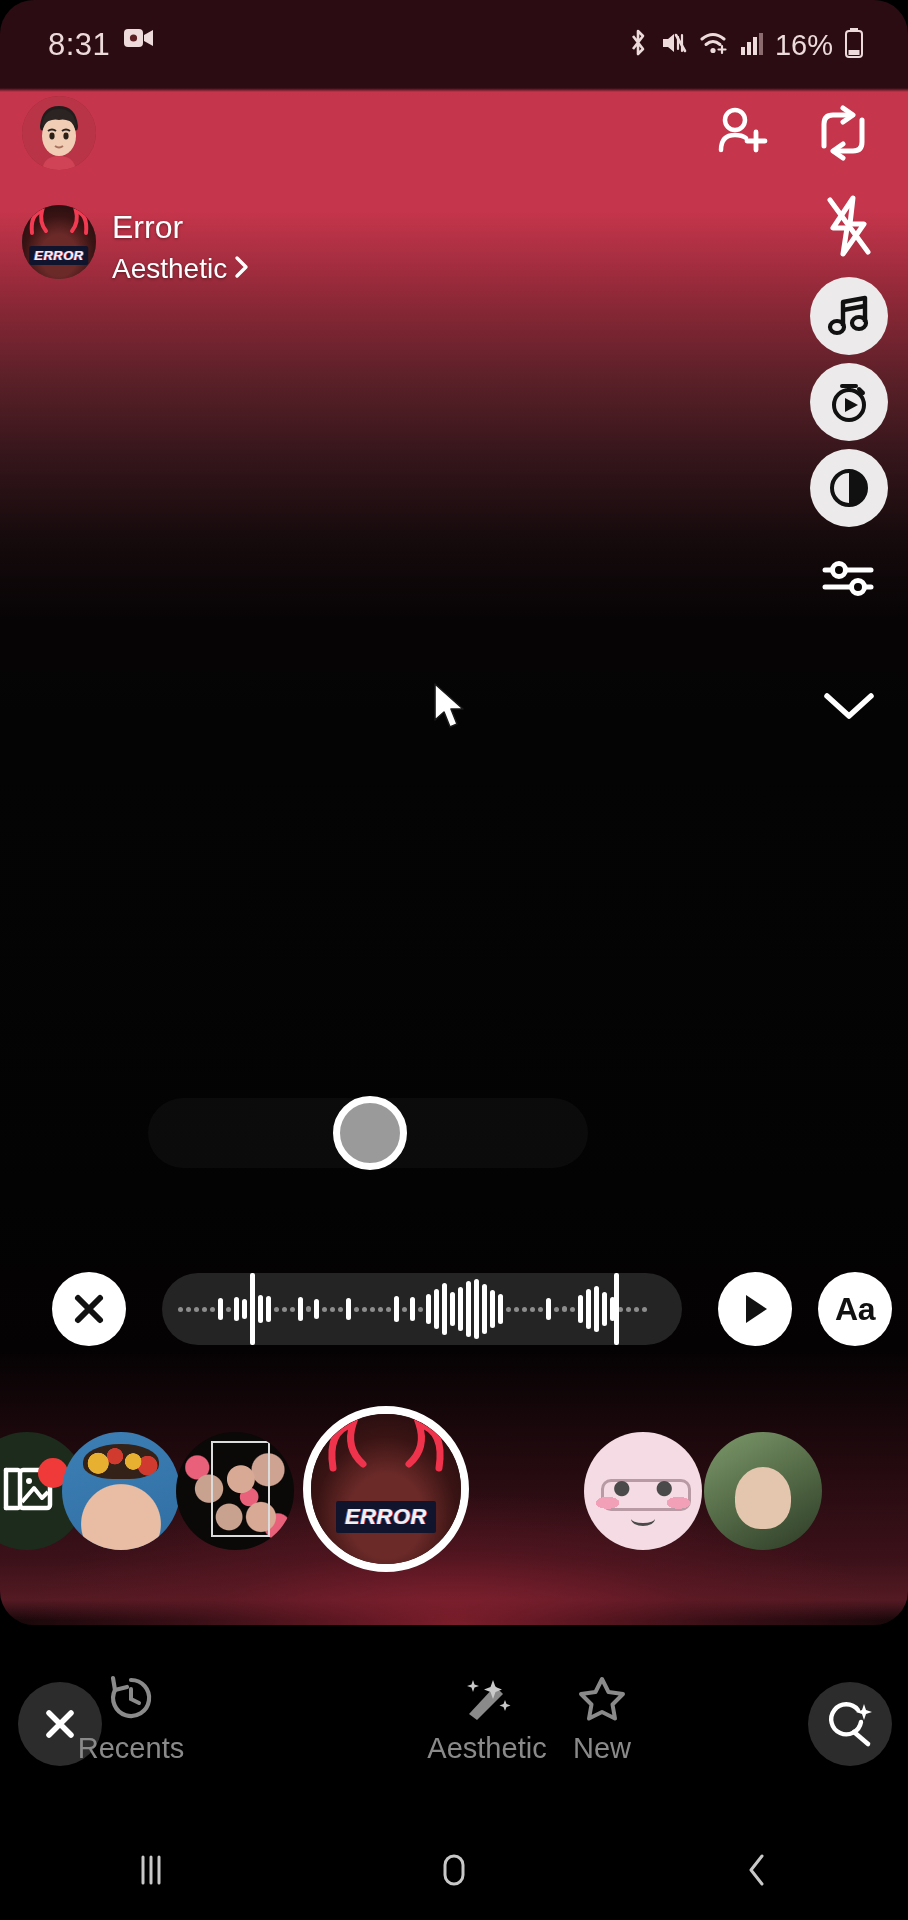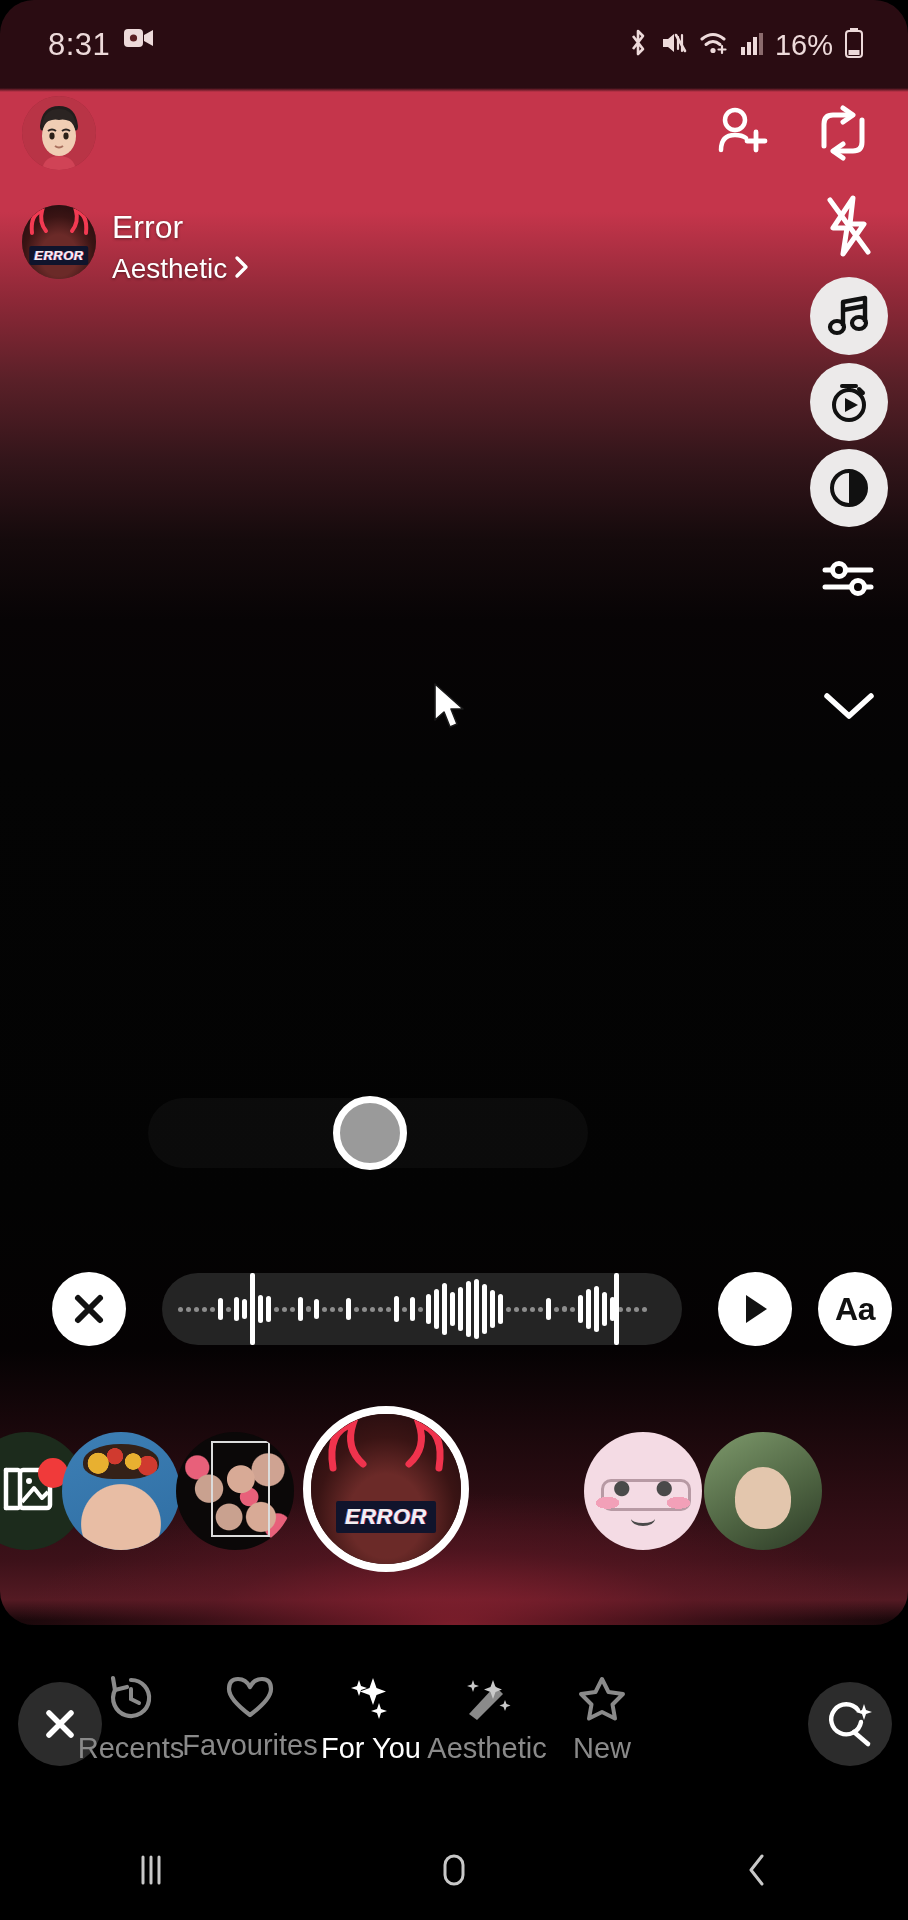--- a/index.html
+++ b/index.html
@@ -654,39 +654,21 @@
       <span>
         <svg width="48" height="48" viewBox="0 0 48 48">
           <path d="M24 6 A18 18 0 1 1 8 16" fill="none" stroke="#8a8a8a" stroke-width="4.2" stroke-linecap="round"></path>
           <path d="M6 4 L8 16 L20 13" fill="none" stroke="#8a8a8a" stroke-width="4.2" stroke-linejoin="round" stroke-linecap="round"></path>
           <path d="M24 15 L24 25 L32 29" fill="none" stroke="#8a8a8a" stroke-width="4" stroke-linecap="round"></path>
         </svg>
       </span>
       <span class="nav-label">Recents</span>
     </div>
 
-    <div class="nav-item" style="left:175px">
-      <span>
-        <svg width="48" height="45" viewBox="0 0 48 45">
-          <path d="M24 41 C8 29 3 21 3 15 Q3 5 12 5 Q20 5 24 13 Q28 5 36 5 Q45 5 45 15 C45 21 40 29 24 41 Z" fill="none" stroke="#8a8a8a" stroke-width="4.2" stroke-linejoin="round"></path>
-        </svg>
-      </span>
-      <span class="nav-label">Favourites</span>
-    </div>
-
-    <div class="nav-item active" style="left:296px">
-      <span>
-        <svg width="52" height="48" viewBox="0 0 52 48">
-          <path d="M28 4 L31.5 14 L41 17.5 L31.5 21 L28 31 L24.5 21 L15 17.5 L24.5 14 Z" fill="#fff"></path>
-          <path d="M14 6 L16 12 L22 14 L16 16 L14 22 L12 16 L6 14 L12 12 Z" fill="#fff"></path>
-          <path d="M34 29 L36 35 L42 37 L36 39 L34 45 L32 39 L26 37 L32 35 Z" fill="#fff"></path>
-        </svg>
-      </span>
-      <span class="nav-label">For You</span>
-    </div>
+
 
     <div class="nav-item" style="left:412px">
       <span>
         <svg width="52" height="48" viewBox="0 0 52 48">
           <path d="M8 40 L34 12 L42 20 L16 46 Z" fill="#8a8a8a"></path>
           <path d="M32 6 L34.5 13 L41 15.5 L34.5 18 L32 25 L29.5 18 L23 15.5 L29.5 13 Z" fill="#c9c9c9"></path>
           <path d="M12 6 L13.5 10.5 L18 12 L13.5 13.5 L12 18 L10.5 13.5 L6 12 L10.5 10.5 Z" fill="#c9c9c9"></path>
           <path d="M44 26 L45.5 30 L49.5 31.5 L45.5 33 L44 37 L42.5 33 L38.5 31.5 L42.5 30 Z" fill="#c9c9c9"></path>
         </svg>
       </span>

